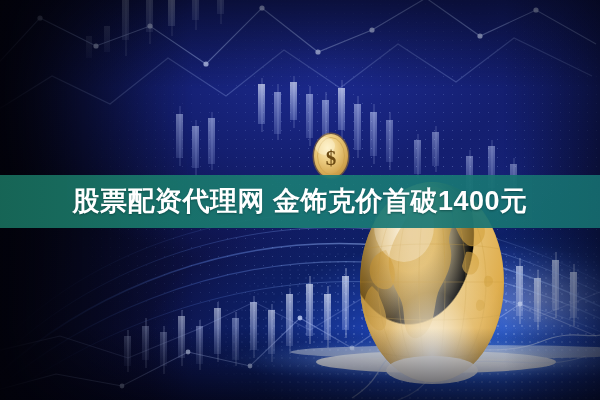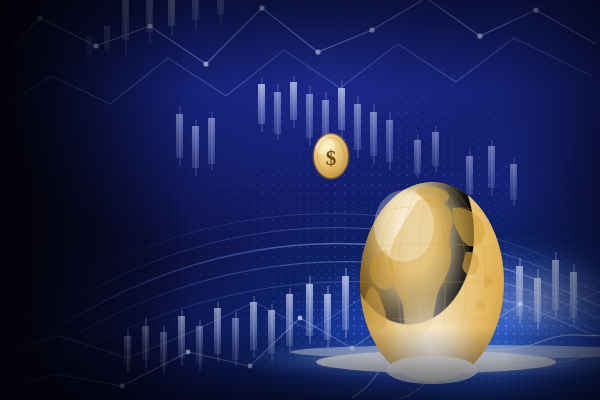--- a/index.html
+++ b/index.html
@@ -370,14 +370,17 @@
       <ellipse cx="331" cy="156" rx="13.5" ry="18.5" fill="none" stroke="#caa04a" stroke-opacity="0.7" stroke-width="1"></ellipse>
       <g clip-path="url(#coinClip)">
         <ellipse cx="325" cy="146" rx="10" ry="9" fill="#fff6d8" opacity="0.45"></ellipse>
       </g>
       <text x="331" y="165" text-anchor="middle" font-family="&quot;Liberation Serif&quot;, serif" font-size="21" font-weight="700" fill="#6b4a12">$</text>
     </g>
   </svg>
 
   <div class="bg-vignette"></div>
 
+  <div id="band">
+    <span id="band-title">股票配资代理网 金饰克价首破1400元</span>
+  </div>
 
 </div>
 
 </body></html>

